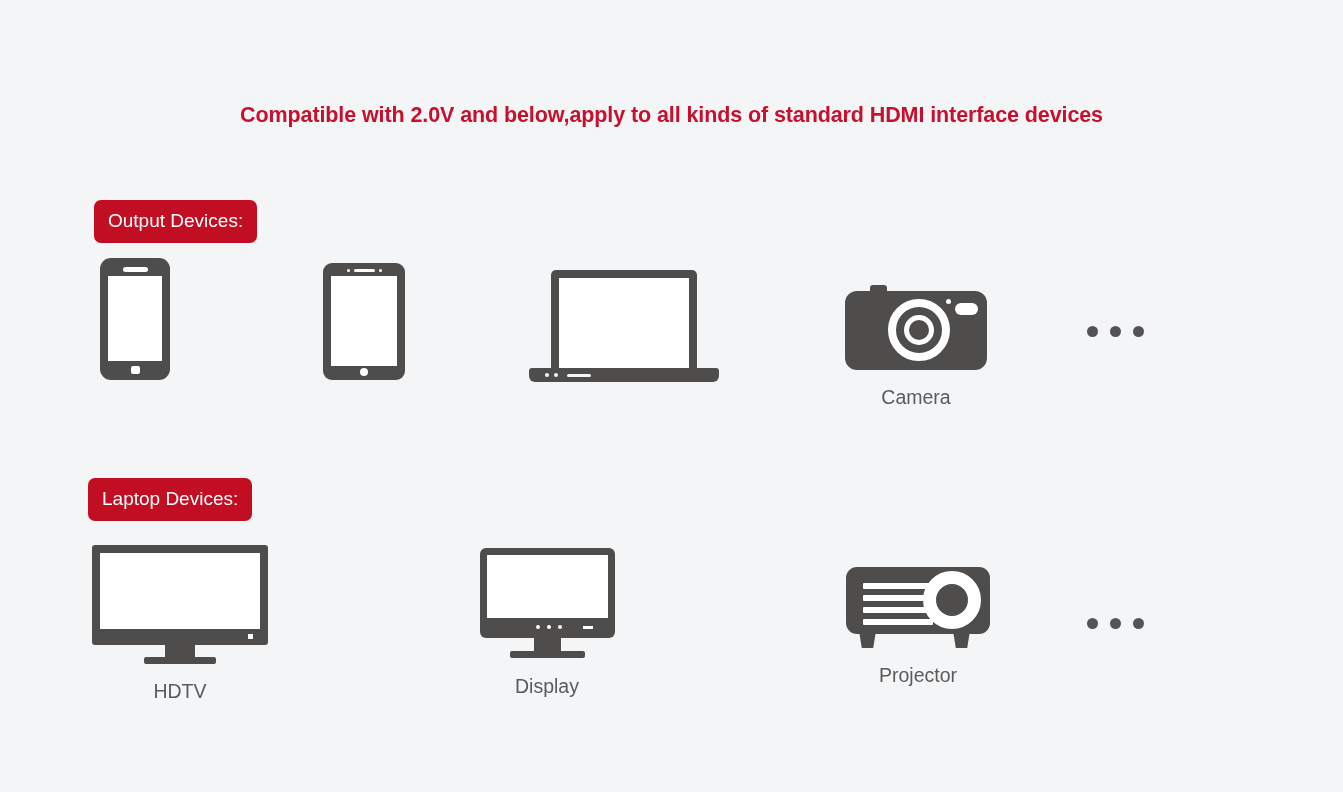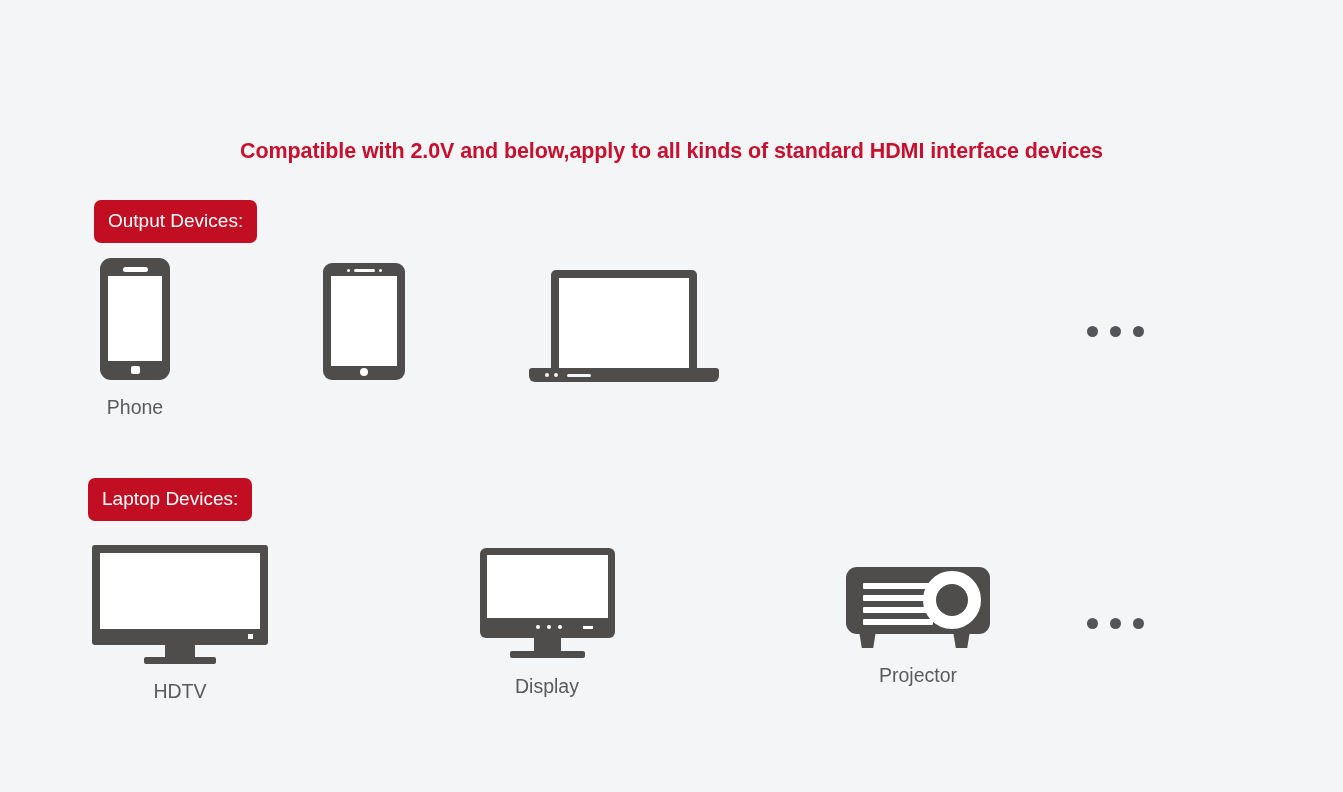--- a/index.html
+++ b/index.html
@@ -20,21 +20,20 @@
     position: absolute;
     left: 0;
     top: 103px;
     width: 1343px;
     text-align: center;
     font-size: 21.5px;
     font-weight: bold;
     color: #c8102e;
     letter-spacing: -0.1px;
     white-space: nowrap;
-    margin-top: 36px;
   }
 
   
   .badge {
     position: absolute;
     background: #c20e22;
     color: #ffffff;
     border-radius: 7px;
     font-size: 19px;
     line-height: 1;
@@ -325,21 +324,20 @@
 
 <div class="row" id="row-input">
 
   <div class="cell" id="cell-phone">
     <div class="icon-box" id="phone-icon">
       <div class="dk" id="phone-body"></div>
       <div id="phone-screen"></div>
       <div id="phone-speaker"></div>
       <div id="phone-home"></div>
     </div>
-    <div class="caption">Phone</div>
   </div>
 
   <div class="cell" id="cell-tablet">
     <div class="icon-box" id="tablet-icon">
       <div class="dk" id="tablet-body"></div>
       <div id="tablet-screen"></div>
       <div id="tablet-dot-l"></div>
       <div id="tablet-slot"></div>
       <div id="tablet-dot-r"></div>
       <div id="tablet-home"></div>
@@ -350,20 +348,31 @@
     <div class="icon-box" id="laptop-icon">
       <div class="dk" id="laptop-lid"></div>
       <div id="laptop-screen"></div>
       <div class="dk" id="laptop-base"></div>
       <div id="laptop-pad-dot1"></div>
       <div id="laptop-pad-dot2"></div>
       <div id="laptop-pad-dash"></div>
     </div>
   </div>
 
+  <div class="cell" id="cell-camera">
+    <div class="icon-box" id="camera-icon">
+      <div class="dk" id="camera-nub"></div>
+      <div class="dk" id="camera-body"></div>
+      <div id="camera-lens-outer"></div>
+      <div id="camera-lens-inner"></div>
+      <div id="camera-dot"></div>
+      <div id="camera-flash"></div>
+    </div>
+    <div class="caption">Camera</div>
+  </div>
 
 </div>
 
 <div class="ellipsis" id="ellipsis-input">
   <span></span>
   <span></span>
   <span></span>
 </div>
 
 <div class="badge" id="badge-output">Laptop Devices:</div>

